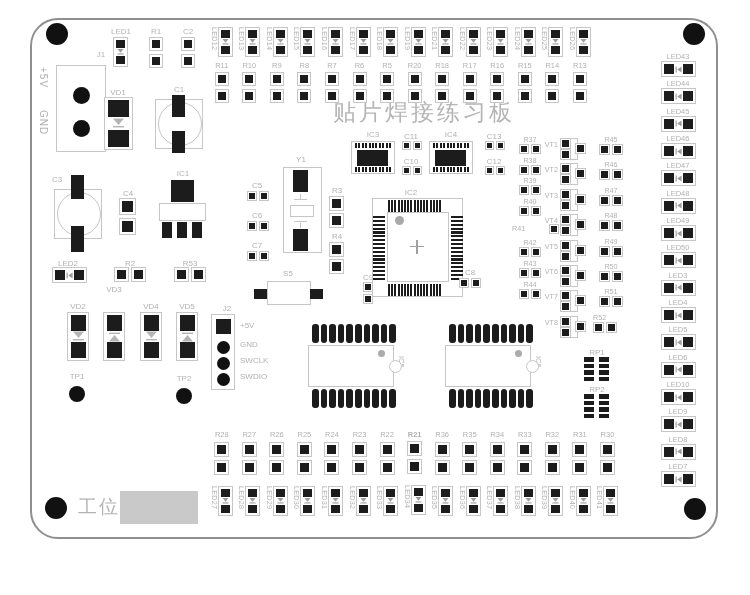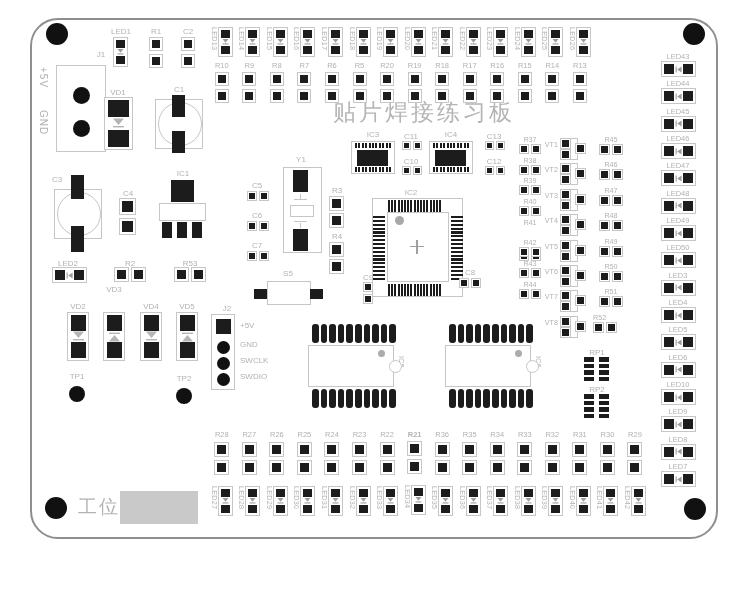--- a/index.html
+++ b/index.html
@@ -531,21 +531,21 @@
         <div class="slabel" style="font-size: 7.2px;">R40</div>
         <div class="row2" style="gap: 1.5px;">
           <div class="pf" style="width: 10px; height: 10px;">
             <div class="pad" style="width: 6px; height: 6px;"></div>
           </div>
           <div class="pf" style="width: 10px; height: 10px;">
             <div class="pad" style="width: 6px; height: 6px;"></div>
           </div>
         </div>
       </div>
-      <div style="height: 20.7px; display: flex; flex-direction: column; align-items: center; gap: 24px;">
+      <div style="height: 20.7px; display: flex; flex-direction: row; align-items: center; gap: 24px;">
         <div class="slabel" style="font-size: 7.2px;">R41</div>
         <div class="row2" style="gap: 1.5px;">
           <div class="pf" style="width: 10px; height: 10px;">
             <div class="pad" style="width: 6px; height: 6px;"></div>
           </div>
           <div class="pf" style="width: 10px; height: 10px;">
             <div class="pad" style="width: 6px; height: 6px;"></div>
           </div>
         </div>
       </div>
@@ -876,20 +876,44 @@
       <div class="abs pad" style="left: 0px; top: 19.5px; width: 10px; height: 4.5px;"></div>
       <div class="abs pad" style="left: 14.5px; top: 0px; width: 10px; height: 4.5px;"></div>
       <div class="abs pad" style="left: 14.5px; top: 6.5px; width: 10px; height: 4.5px;"></div>
       <div class="abs pad" style="left: 14.5px; top: 13px; width: 10px; height: 4.5px;"></div>
       <div class="abs pad" style="left: 14.5px; top: 19.5px; width: 10px; height: 4.5px;"></div>
     </div>
 
   <div id="strip-top" class="abs strip" style="left:208px;top:27px">
       <div class="tcol">
         <div class="ledrow">
+          <div class="vlabel">LED12</div>
+          <div class="ledfr v">
+            <div class="pad" style="width: 9px; height: 8px;"></div>
+            <div class="sym">
+              <svg width="7" height="6" viewBox="0 0 7 6">
+                <polygon points="0.5,0 6.5,0 3.5,3.8" fill="#9c9c9c"></polygon>
+                <rect x="0.5" y="4.4" width="6" height="1.1" fill="#9c9c9c"></rect>
+              </svg>
+            </div>
+            <div class="pad" style="width: 9px; height: 8px;"></div>
+          </div>
+        </div>
+        <div class="slabel" style="margin: 3px 0px 2px;">R11</div>
+        <div class="col2" style="gap: 3px;">
+          <div class="pf" style="width: 14px; height: 14px;">
+            <div class="pad" style="width: 8px; height: 8px;"></div>
+          </div>
+          <div class="pf" style="width: 14px; height: 14px;">
+            <div class="pad" style="width: 8px; height: 8px;"></div>
+          </div>
+        </div>
+      </div>
+      <div class="tcol">
+        <div class="ledrow">
           <div class="vlabel">LED13</div>
           <div class="ledfr v">
             <div class="pad" style="width: 9px; height: 8px;"></div>
             <div class="sym">
               <svg width="7" height="6" viewBox="0 0 7 6">
                 <polygon points="0.5,0 6.5,0 3.5,3.8" fill="#9c9c9c"></polygon>
                 <rect x="0.5" y="4.4" width="6" height="1.1" fill="#9c9c9c"></rect>
               </svg>
             </div>
             <div class="pad" style="width: 9px; height: 8px;"></div>
@@ -1044,44 +1068,20 @@
           <div class="pf" style="width: 14px; height: 14px;">
             <div class="pad" style="width: 8px; height: 8px;"></div>
           </div>
           <div class="pf" style="width: 14px; height: 14px;">
             <div class="pad" style="width: 8px; height: 8px;"></div>
           </div>
         </div>
       </div>
       <div class="tcol">
         <div class="ledrow">
-          <div class="vlabel">LED20</div>
-          <div class="ledfr v">
-            <div class="pad" style="width: 9px; height: 8px;"></div>
-            <div class="sym">
-              <svg width="7" height="6" viewBox="0 0 7 6">
-                <polygon points="0.5,0 6.5,0 3.5,3.8" fill="#9c9c9c"></polygon>
-                <rect x="0.5" y="4.4" width="6" height="1.1" fill="#9c9c9c"></rect>
-              </svg>
-            </div>
-            <div class="pad" style="width: 9px; height: 8px;"></div>
-          </div>
-        </div>
-        <div class="slabel" style="margin: 3px 0px 2px;">R19</div>
-        <div class="col2" style="gap: 3px;">
-          <div class="pf" style="width: 14px; height: 14px;">
-            <div class="pad" style="width: 8px; height: 8px;"></div>
-          </div>
-          <div class="pf" style="width: 14px; height: 14px;">
-            <div class="pad" style="width: 8px; height: 8px;"></div>
-          </div>
-        </div>
-      </div>
-      <div class="tcol">
-        <div class="ledrow">
           <div class="vlabel">LED21</div>
           <div class="ledfr v">
             <div class="pad" style="width: 9px; height: 8px;"></div>
             <div class="sym">
               <svg width="7" height="6" viewBox="0 0 7 6">
                 <polygon points="0.5,0 6.5,0 3.5,3.8" fill="#9c9c9c"></polygon>
                 <rect x="0.5" y="4.4" width="6" height="1.1" fill="#9c9c9c"></rect>
               </svg>
             </div>
             <div class="pad" style="width: 9px; height: 8px;"></div>
@@ -1560,44 +1560,20 @@
         <div class="col2" style="gap: 3px;">
           <div class="pf" style="width: 15px; height: 15px;">
             <div class="pad" style="width: 9px; height: 9px;"></div>
           </div>
           <div class="pf" style="width: 15px; height: 15px;">
             <div class="pad" style="width: 9px; height: 9px;"></div>
           </div>
         </div>
         <div class="ledrow" style="margin-top: 11px;">
           <div class="vlabel">LED41</div>
-          <div class="ledfr v">
-            <div class="pad" style="width: 9px; height: 8px;"></div>
-            <div class="sym">
-              <svg width="7" height="6" viewBox="0 0 7 6">
-                <polygon points="0.5,0 6.5,0 3.5,3.8" fill="#9c9c9c"></polygon>
-                <rect x="0.5" y="4.4" width="6" height="1.1" fill="#9c9c9c"></rect>
-              </svg>
-            </div>
-            <div class="pad" style="width: 9px; height: 8px;"></div>
-          </div>
-        </div>
-      </div>
-      <div class="tcol">
-        <div class="slabel" style="margin: 0px 0px 3px;">R29</div>
-        <div class="col2" style="gap: 3px;">
-          <div class="pf" style="width: 15px; height: 15px;">
-            <div class="pad" style="width: 9px; height: 9px;"></div>
-          </div>
-          <div class="pf" style="width: 15px; height: 15px;">
-            <div class="pad" style="width: 9px; height: 9px;"></div>
-          </div>
-        </div>
-        <div class="ledrow" style="margin-top: 11px;">
-          <div class="vlabel">LED42</div>
           <div class="ledfr v">
             <div class="pad" style="width: 9px; height: 8px;"></div>
             <div class="sym">
               <svg width="7" height="6" viewBox="0 0 7 6">
                 <polygon points="0.5,0 6.5,0 3.5,3.8" fill="#9c9c9c"></polygon>
                 <rect x="0.5" y="4.4" width="6" height="1.1" fill="#9c9c9c"></rect>
               </svg>
             </div>
             <div class="pad" style="width: 9px; height: 8px;"></div>
           </div>

